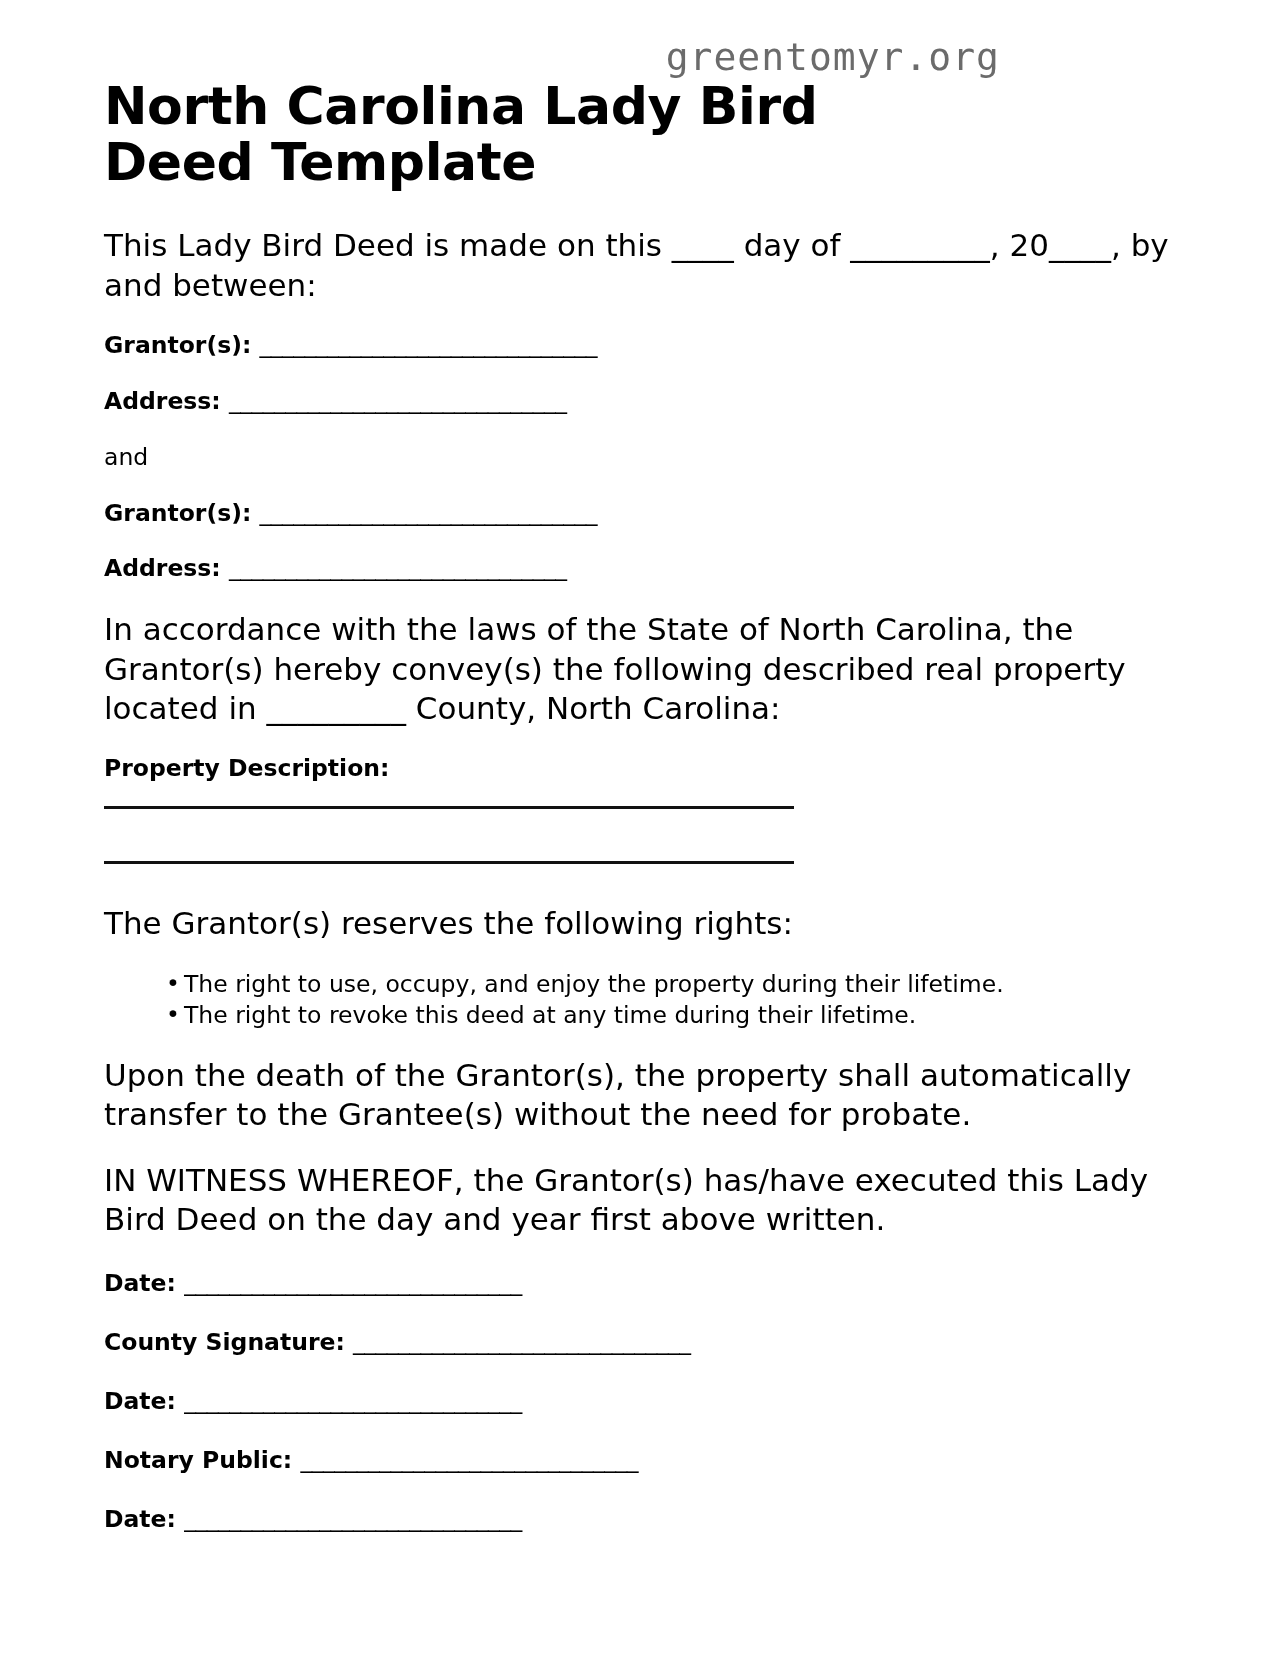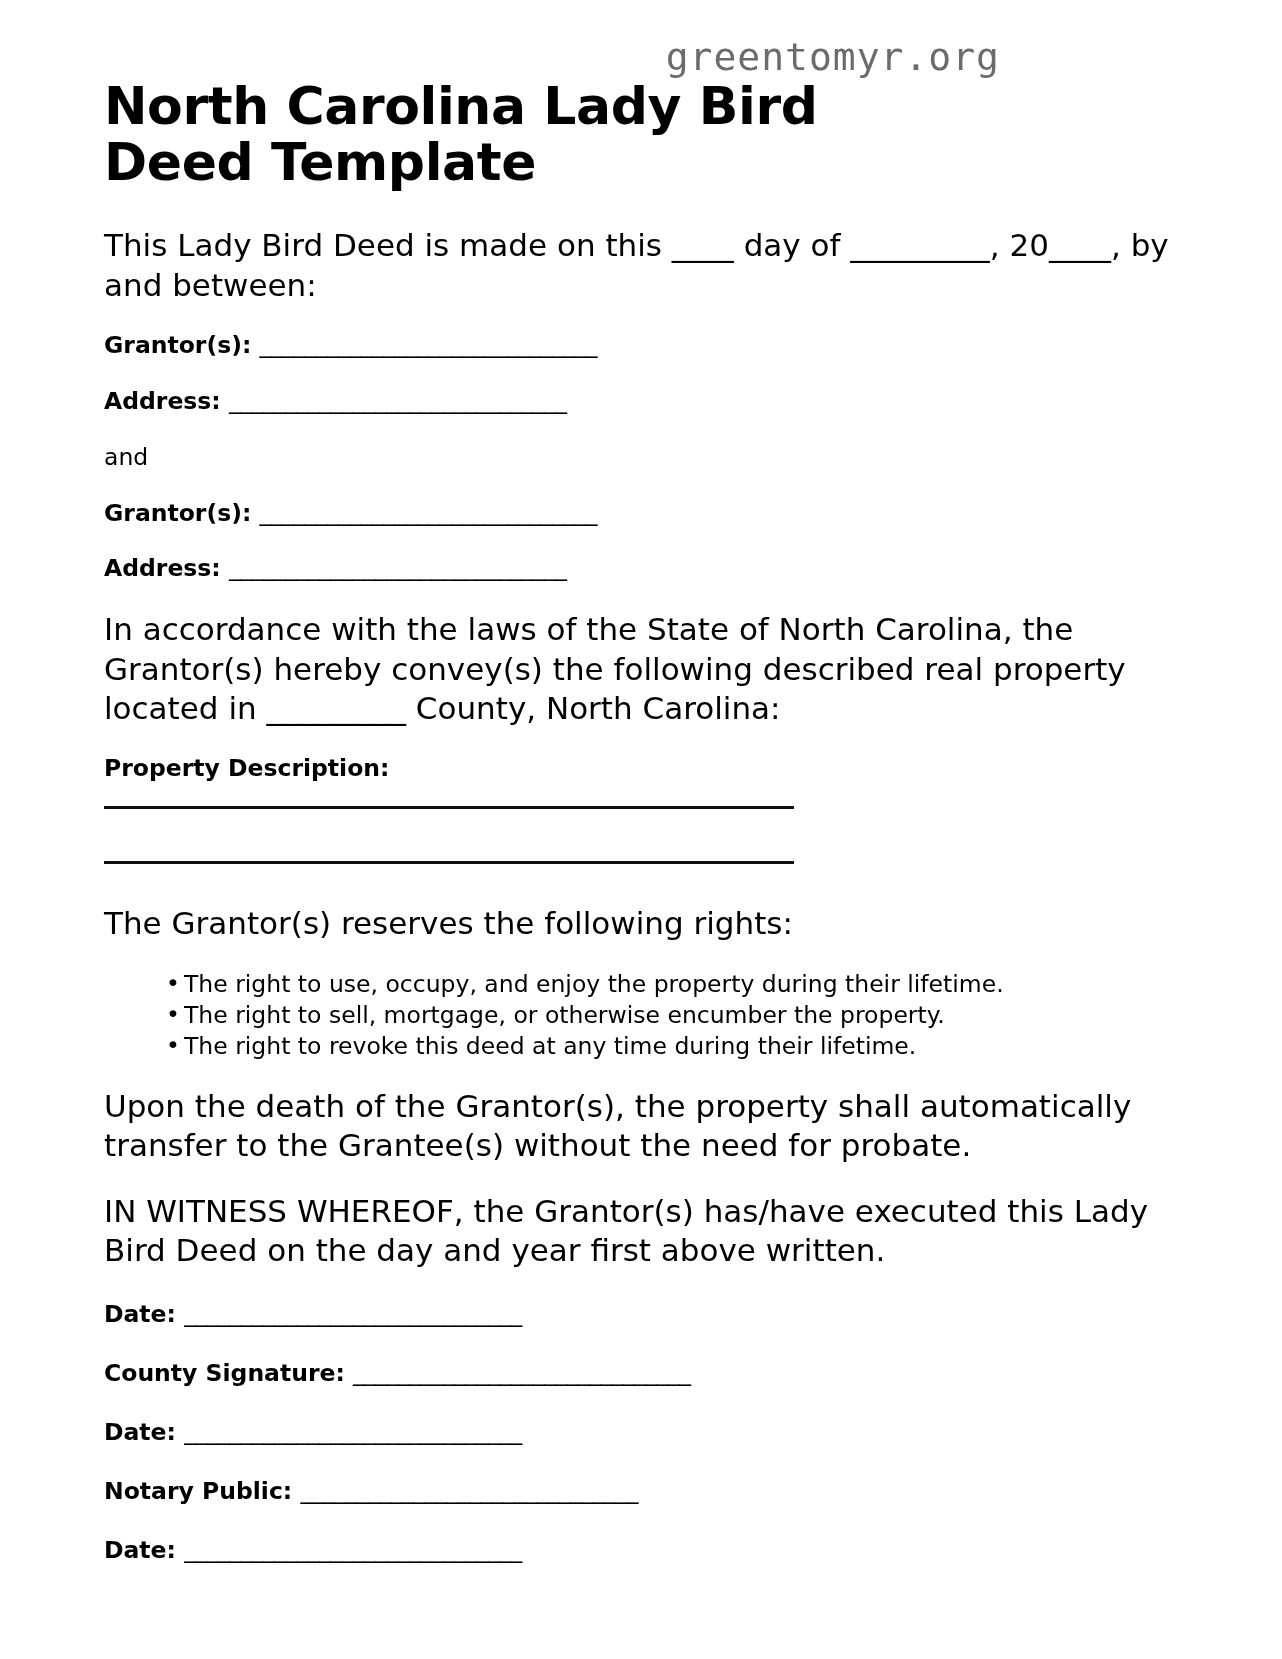--- a/index.html
+++ b/index.html
@@ -174,21 +174,20 @@
 
     <div class="rule-block">
       <div class="blank-rule"></div>
       <div class="blank-rule last"></div>
     </div>
 
     <p class="body-text">The Grantor(s) reserves the following rights:</p>
 
     <ul class="rights-list">
       <li>The right to use, occupy, and enjoy the property during their lifetime.</li>
-      <li>The right to sell, mortgage, or otherwise encumber the property.</li>
       <li>The right to revoke this deed at any time during their lifetime.</li>
     </ul>
 
     <p class="body-text">Upon the death of the Grantor(s), the property shall automatically transfer to the Grantee(s) without the need for probate.</p>
 
 
     <p class="body-text">IN WITNESS WHEREOF, the Grantor(s) has/have executed this Lady Bird Deed on the day and year first above written.</p>
 
     <div class="sig-block">
 

